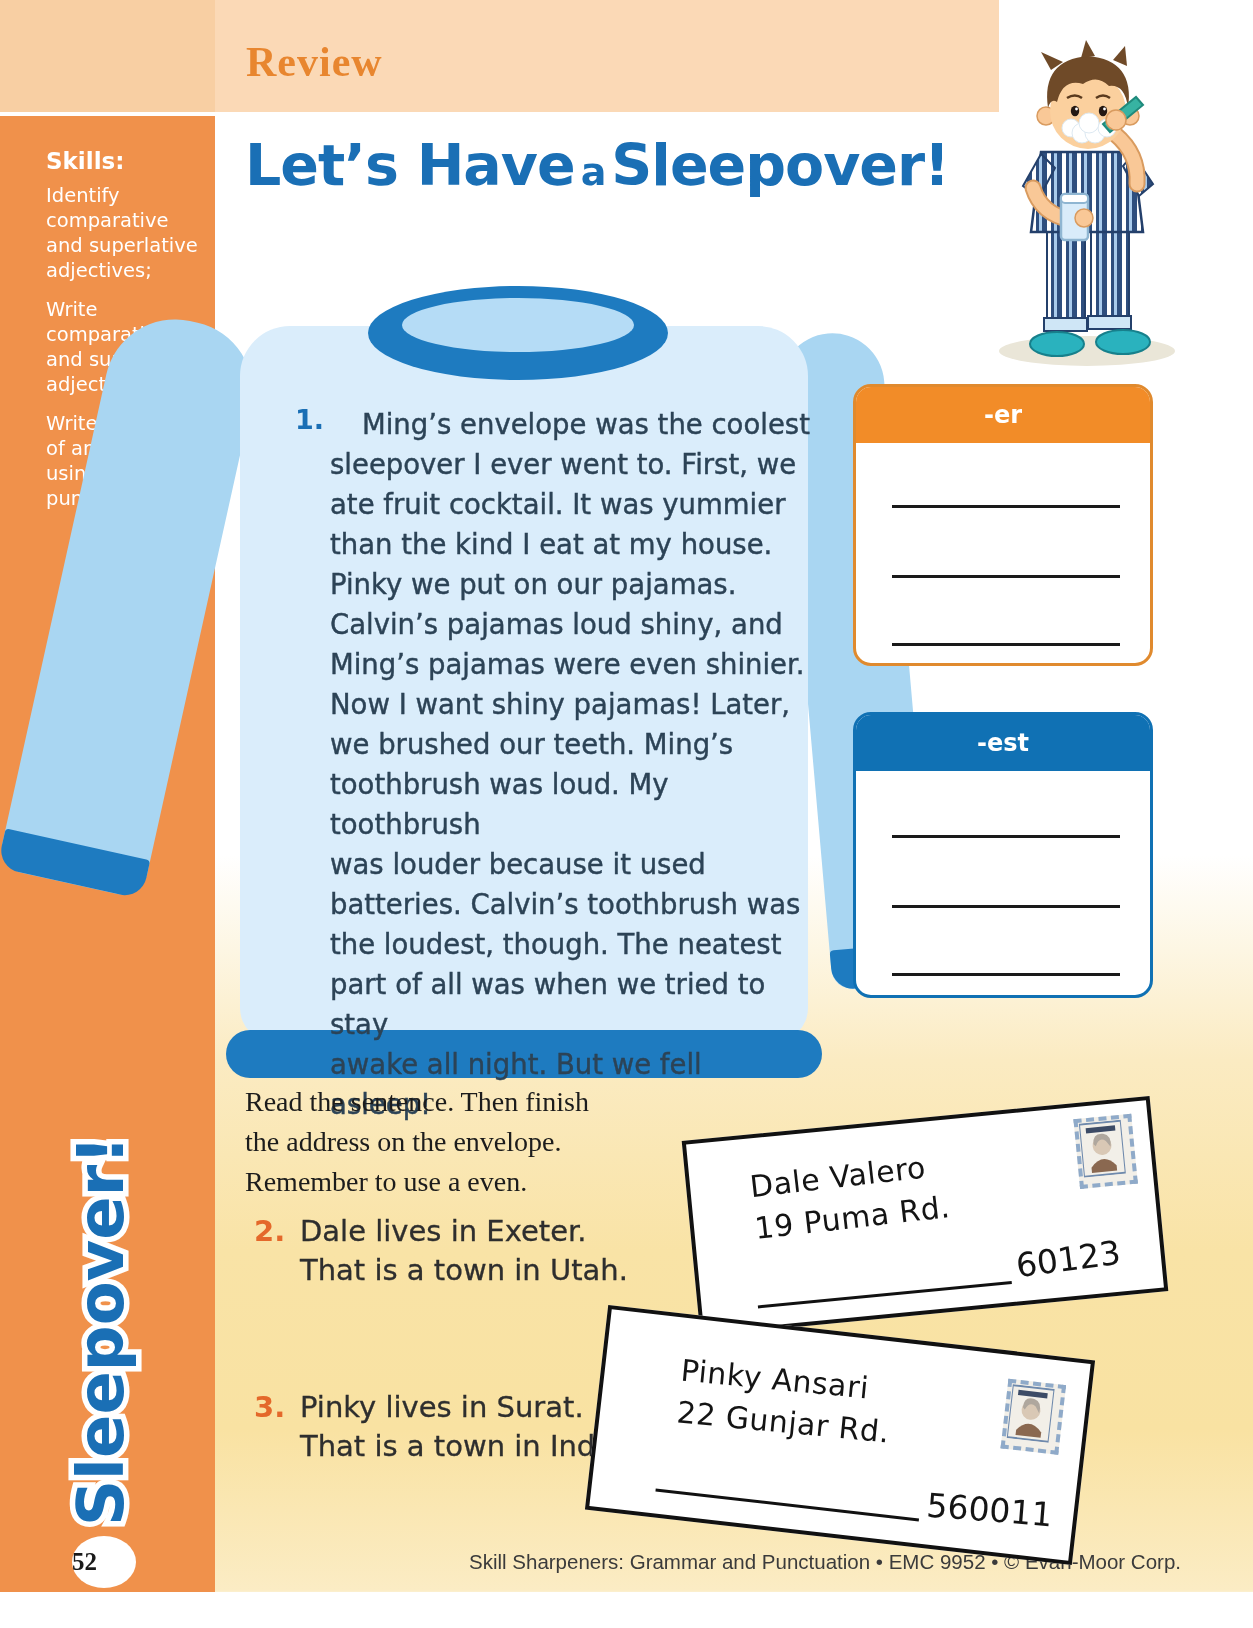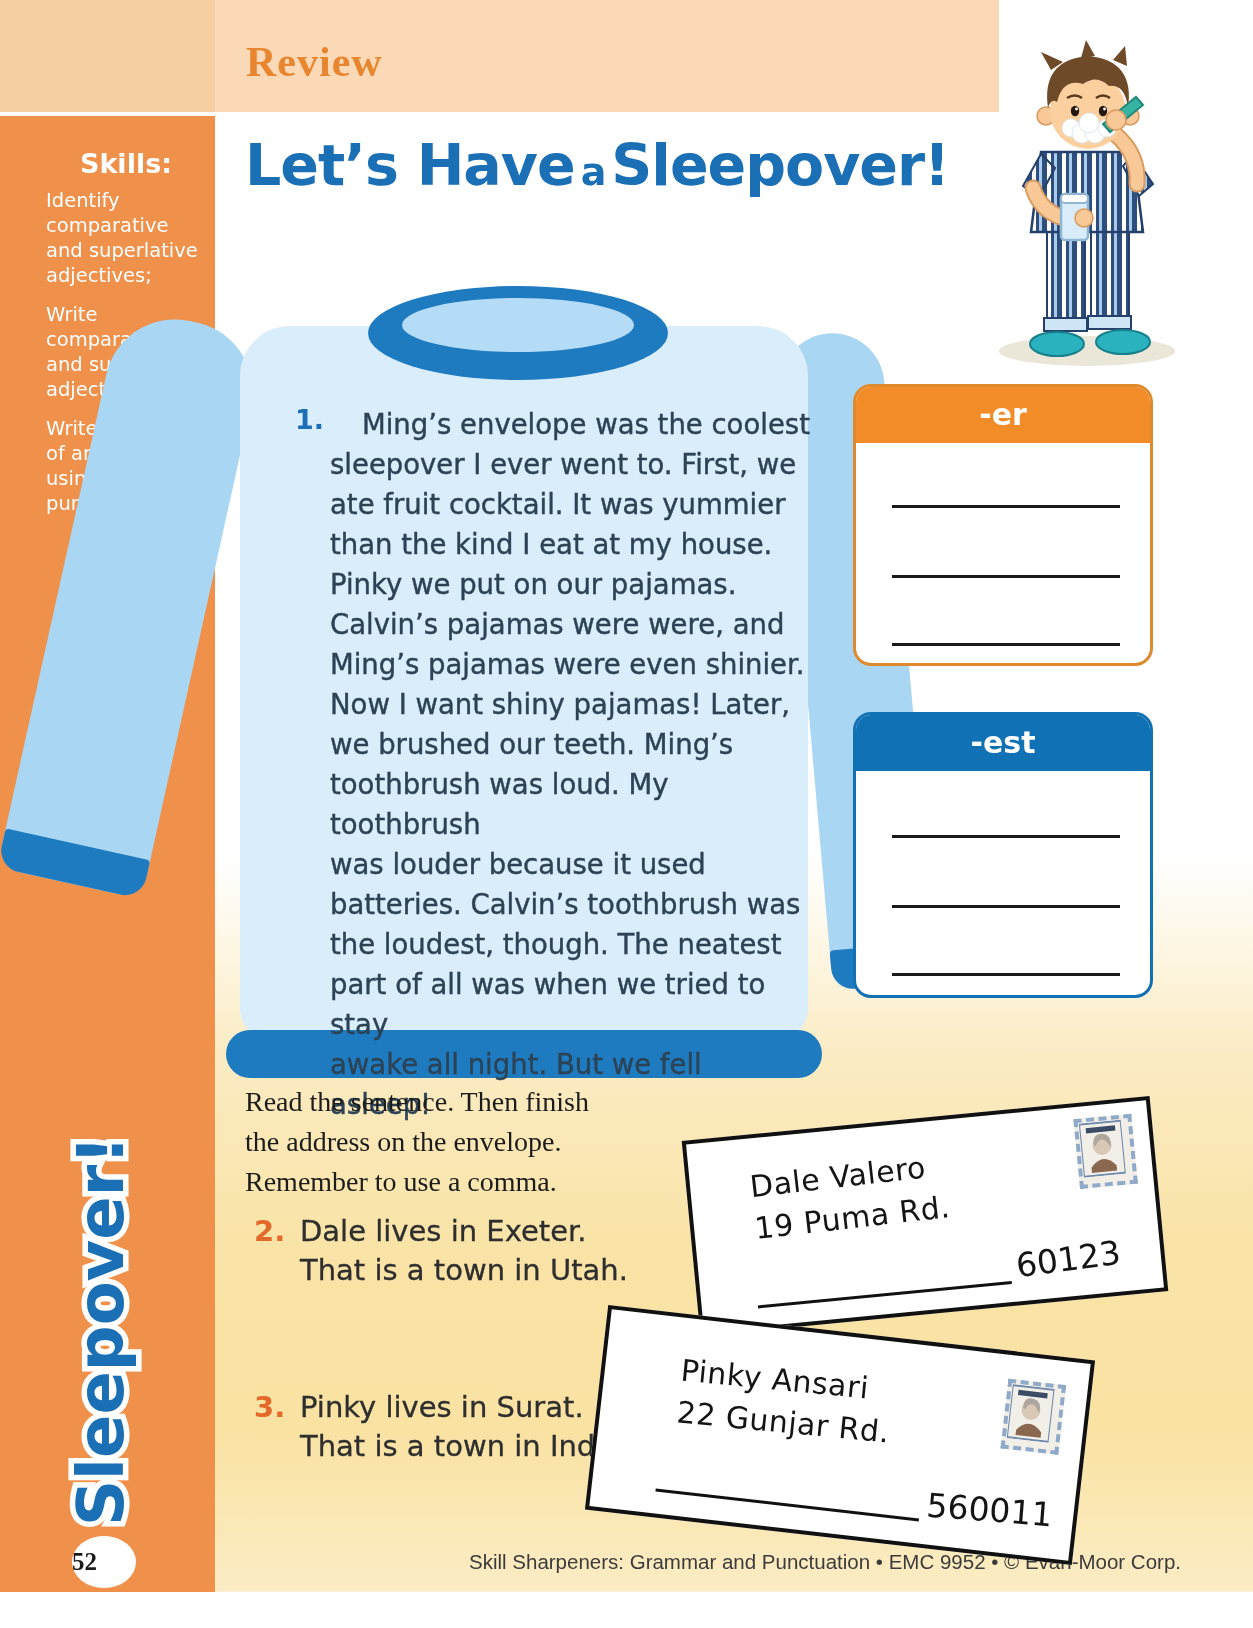--- a/index.html
+++ b/index.html
@@ -9,21 +9,21 @@
       #F9E3A6 1250px,#F9E2A2 1430px,#FBECC4 1590px,#FFFFFF 1600px,#FFFFFF 100%);
   }
   
   .banner { position:absolute; left:0; top:0; width:999px; height:112px; background:#FBD9B6; }
   .banner-corner { position:absolute; left:0; top:0; width:215px; height:112px; background:#F8CFA3; }
   .review { position:absolute; left:246px; top:38px; font-family:"Liberation Serif", serif;
     font-weight:bold; font-size:42px; color:#E8862F; letter-spacing:1px; }
   
   .sidebar { position:absolute; left:0; top:116px; width:215px; height:1476px; background:#F0914B; }
   .skills { position:absolute; left:46px; top:32px; width:160px; color:#FFFFFF; }
-  .skills-heading { font-size:27px; font-weight:bold; margin-bottom:9px;text-align:center; }
+  .skills-heading { font-size:23px; font-weight:bold; margin-bottom:9px; }
   .skill-item { font-size:19.5px; line-height:25px; margin-bottom:14px; white-space:pre-line; }
   .vert-svg { position:absolute; left:18px; top:865px; }
   .page-badge { position:absolute; left:72px; top:1420px; width:64px; height:52px; background:#FFFFFF;
     border-radius:50%; line-height:52px; font-family:"Liberation Serif", serif;
     font-weight:bold; font-size:25px; color:#1A1A1A; }
   
   .title { position:absolute; left:245px; top:132px; color:#1A6FB5; font-weight:bold;
     font-size:57px; letter-spacing:-1px; white-space:nowrap; }
   .title .small-a { font-size:38px; margin:0 6px; }
   .intro { position:absolute; left:245px; top:220px; font-family:"Liberation Serif", serif;
@@ -47,21 +47,21 @@
   
   .para-num { position:absolute; left:295px; top:404px; font-size:27px; font-weight:bold;
     color:#1A6FB5; z-index:5; }
   .para { position:absolute; left:330px; top:404px; width:480px; z-index:5; color:#2C4356;
     font-size:27.5px; line-height:40px; -webkit-text-stroke:0.4px #2C4356; }
   .para div:first-child { padding-left:32px; }
   
   .wordbox { position:absolute; left:853px; width:300px; background:#FFFFFF; z-index:10;
     border-radius:18px; overflow:hidden; }
   .wordbox .head { height:56px; text-align:center; line-height:56px; color:#FFFFFF;
-    font-size:30px; font-weight:bold; }
+    font-size:24px; font-weight:bold; }
   .box-er { top:384px; height:282px; border:3px solid #E08A2E; }
   .box-er .head { background:#F28C28; }
   .box-est { top:712px; height:286px; border:3px solid #1071B4; }
   .box-est .head { background:#1071B4; }
   .blank-line { position:absolute; left:36px; width:228px; border-bottom:3px solid #1A1A1A; }
   
   .boy { position:absolute; left:985px; top:36px; z-index:20; }
   
   .sect2 { position:absolute; left:245px; top:1082px; font-family:"Liberation Serif", serif;
     font-size:28px; line-height:40px; color:#1C1C1C; z-index:6; }
@@ -146,21 +146,21 @@
       <div class="collar-inner"></div>
     </div>
 
   <div class="para-num">1.</div>
   <div class="para">
     <div>Ming’s envelope was the coolest</div>
     <div>sleepover I ever went to. First, we</div>
     <div>ate fruit cocktail. It was yummier</div>
     <div>than the kind I eat at my house.</div>
     <div>Pinky we put on our pajamas.</div>
-    <div>Calvin’s pajamas were were, and</div>
+    <div>Calvin’s pajamas loud shiny, and</div>
     <div>Ming’s pajamas were even shinier.</div>
     <div>Now I want shiny pajamas! Later,</div>
     <div>we brushed our teeth. Ming’s</div>
     <div>toothbrush was loud. My toothbrush</div>
     <div>was louder because it used</div>
     <div>batteries. Calvin’s toothbrush was</div>
     <div>the loudest, though. The neatest</div>
     <div>part of all was when we tried to stay</div>
     <div>awake all night. But we fell asleep!</div>
   </div>
@@ -224,21 +224,21 @@
       <circle cx="122" cy="92" r="9"></circle>
         <circle cx="104" cy="87" r="10"></circle>
     </g>
     <polygon points="118,88 151,61 158,69 125,96" fill="#37B3A2" stroke="#1F8A7C" stroke-width="2"></polygon>
     <circle cx="131" cy="84" r="10" fill="#F9C897" stroke="#D99B5F" stroke-width="1.5"></circle>
   </svg>
 
   <div class="sect2">
     <div>Read the sentence. Then finish</div>
     <div>the address on the envelope.</div>
-    <div>Remember to use a comma.</div>
+    <div>Remember to use a even.</div>
   </div>
 
   <div class="item item-2">
     <span class="num">2.</span>
     <div>Dale lives in Exeter.</div>
     <div>That is a town in Utah.</div>
   </div>
 
   <div class="item item-3">
     <span class="num">3.</span>

